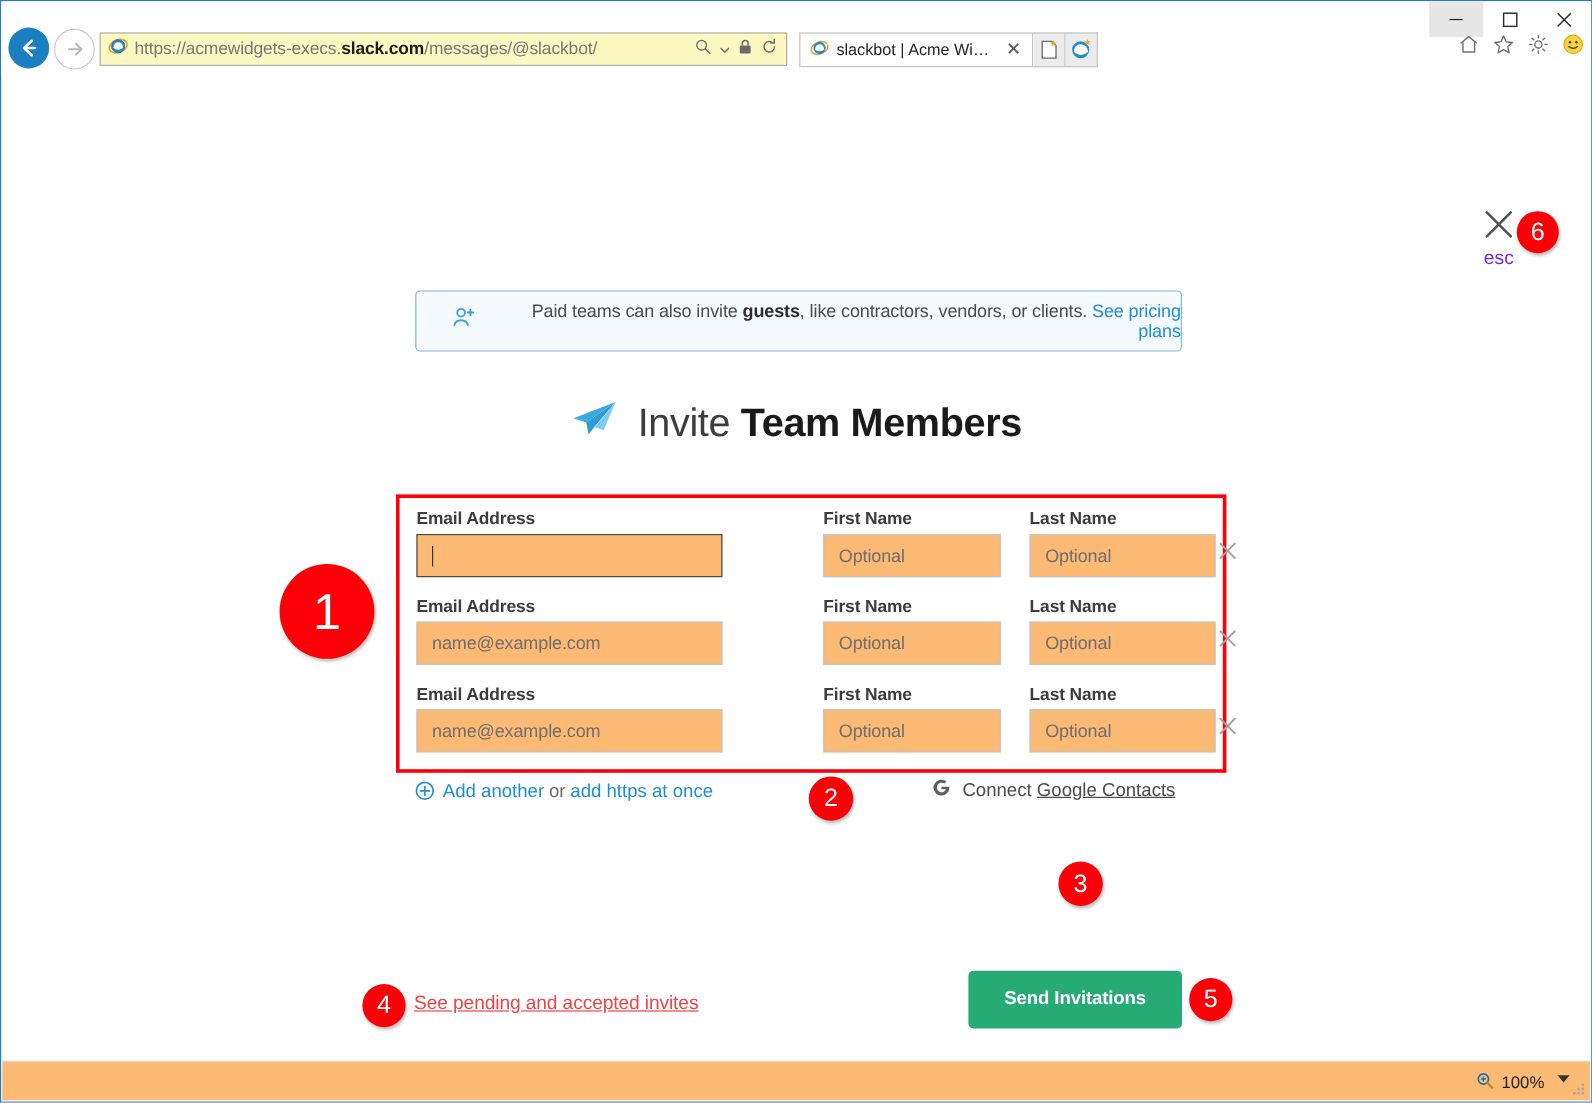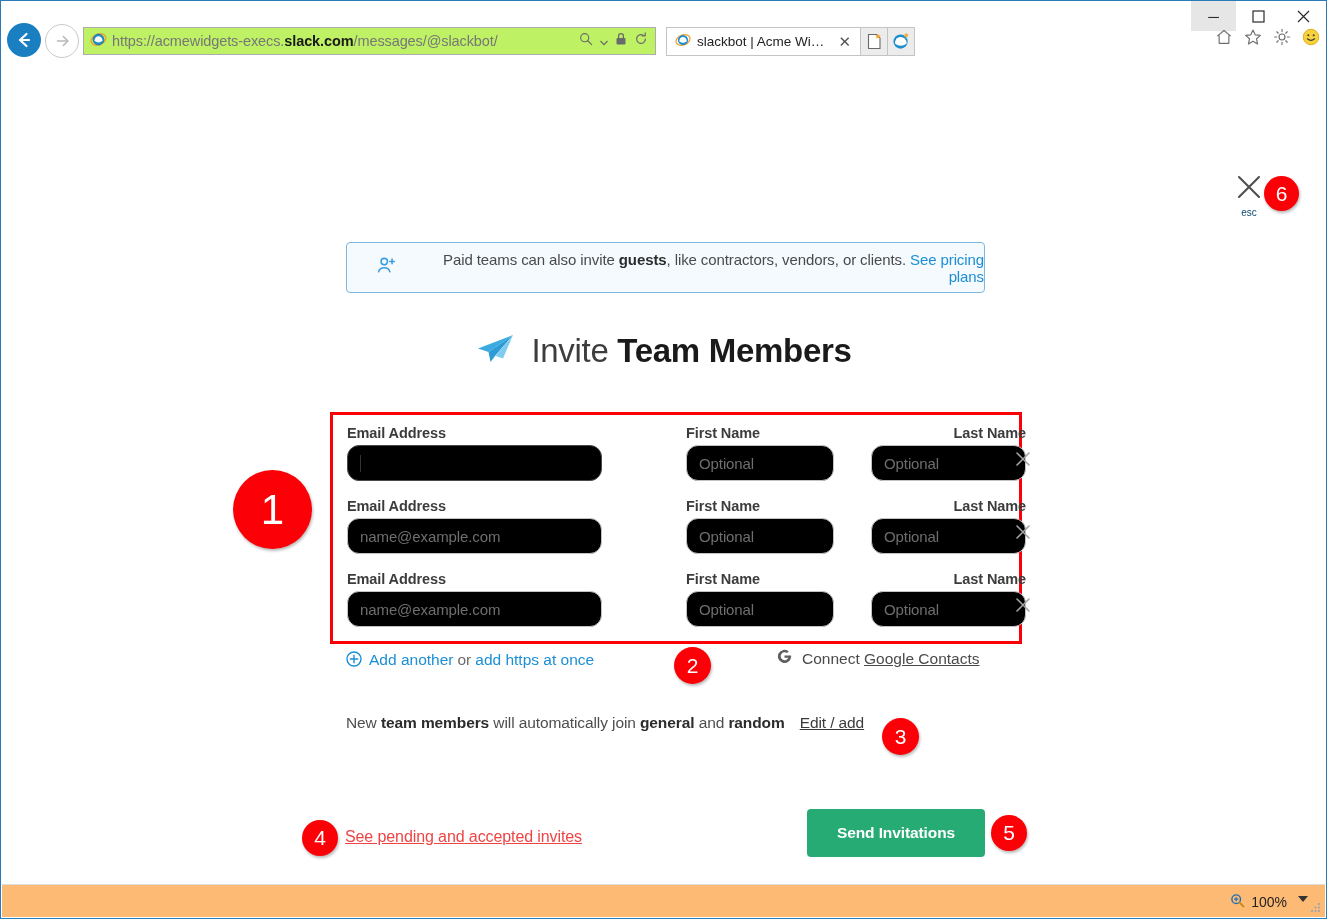--- a/index.html
+++ b/index.html
@@ -41,21 +41,21 @@
     left: 44px; top: 23px;
     background: #ffffff;
     border: 1.5px solid #c9c9c9;
   }
 
   #addr-bar {
     position: absolute;
     left: 82px; top: 26px;
     width: 573px; height: 28px;
     border: 1px solid #acacac;
-    background: #bef264;
+    background: #fef9c3;
     display: flex; align-items: center;
   }
   #addr-ie-icon { margin: 0 5px 0 6px; flex: 0 0 auto; }
   #addr-text {
     flex: 1 1 auto;
     font-size: 14.5px;
     color: #777777;
     white-space: nowrap; overflow: hidden;
     letter-spacing: -0.1px;
   }
@@ -120,21 +120,21 @@
   }
 
   
   #esc-close {
     position: absolute; left: 1230px; top: 112px;
     width: 34px;
     text-align: center;
     color: #555555;
   }
   #esc-x { font-size: 27px; line-height: 27px; font-weight: 300; color: #4f4f4f; }
-  #esc-label { font-size: 10px; color: #0c4a6e; margin-top: 2px; }
+  #esc-label { font-size: 16px; color: #6d28d9; margin-top: 2px; }
 
   
   #guest-banner {
     position: absolute;
     left: 344px; top: 180px;
     width: 639px; height: 51px;
     border: 1px solid #7db8dd;
     border-radius: 4px;
     background: #f4fafd;
     display: flex; align-items: center;
@@ -173,40 +173,40 @@
   }
   .form-row { position: relative; height: 73px; padding-left: 35px; }
   .field { position: absolute; }
   .field-label {
     font-size: 14.5px; color: #3c3c3c; font-weight: bold;
     letter-spacing: -0.1px;
     margin-bottom: 4px;
   }
   .field-input {
     border: 1px solid #c3c3c3;
-    border-radius: 12px;
+    border-radius: 0;
     height: 36px;
-    background: #000000;
+    background: #fdba74;
     display: flex; align-items: center;
     padding-left: 12px;
     font-size: 15px;
     color: #6e6e6e;
     letter-spacing: -0.1px;
   }
   .field-input.focused { border-color: #4a4a4a; color: #222; }
   .caret {
     display: inline-block;
     width: 1px; height: 17px;
     background: #333;
   }
   .col-email { left: 0; width: 315px; }
   .col-email .field-input { width: 255px; }
   .col-first { left: 339px; width: 148px; }
   .col-first .field-input { width: 148px; }
-  .col-last { left: 524px; width: 155px; text-align: right; }
+  .col-last { left: 511px; width: 155px; }
   .col-last .field-input { width: 155px; }
   .row-remove {
     position: absolute; left: 668px; top: 26px;
     font-size: 19px; color: #a3a3a3; line-height: 1;
     font-weight: 300;
   }
 
   
   #add-row {
     position: absolute;
@@ -555,21 +555,20 @@
         <span>
           <svg width="17" height="17" viewBox="0 0 18 18">
               <path d="M9 8 V10.3 H13.1 A4.2 4.2 0 1 1 11.7 5.3 L13.5 3.5 A7 7 0 1 0 16 9.3 V8 Z" fill="#5f5f5f"></path>
             </svg>
         </span>
         <span><span>Connect </span><u>Google Contacts</u></span>
       </span>
     </div>
 
     <div id="default-channels">
-      <div id="dc-desc"><span>New </span><b>team members</b><span> will automatically join </span><b>general</b><span> and </span><b>random</b><a href="#" id="dc-edit">Edit / add</a></div>
     </div>
 
     <a href="#" id="pending-link">See pending and accepted invites</a>
     <button id="send-btn">Send Invitations</button>
 
     <div class="badge" id="badge-1">1</div>
     <div class="badge" id="badge-2">2</div>
     <div class="badge" id="badge-3">3</div>
     <div class="badge" id="badge-4">4</div>
     <div class="badge" id="badge-5">5</div>

